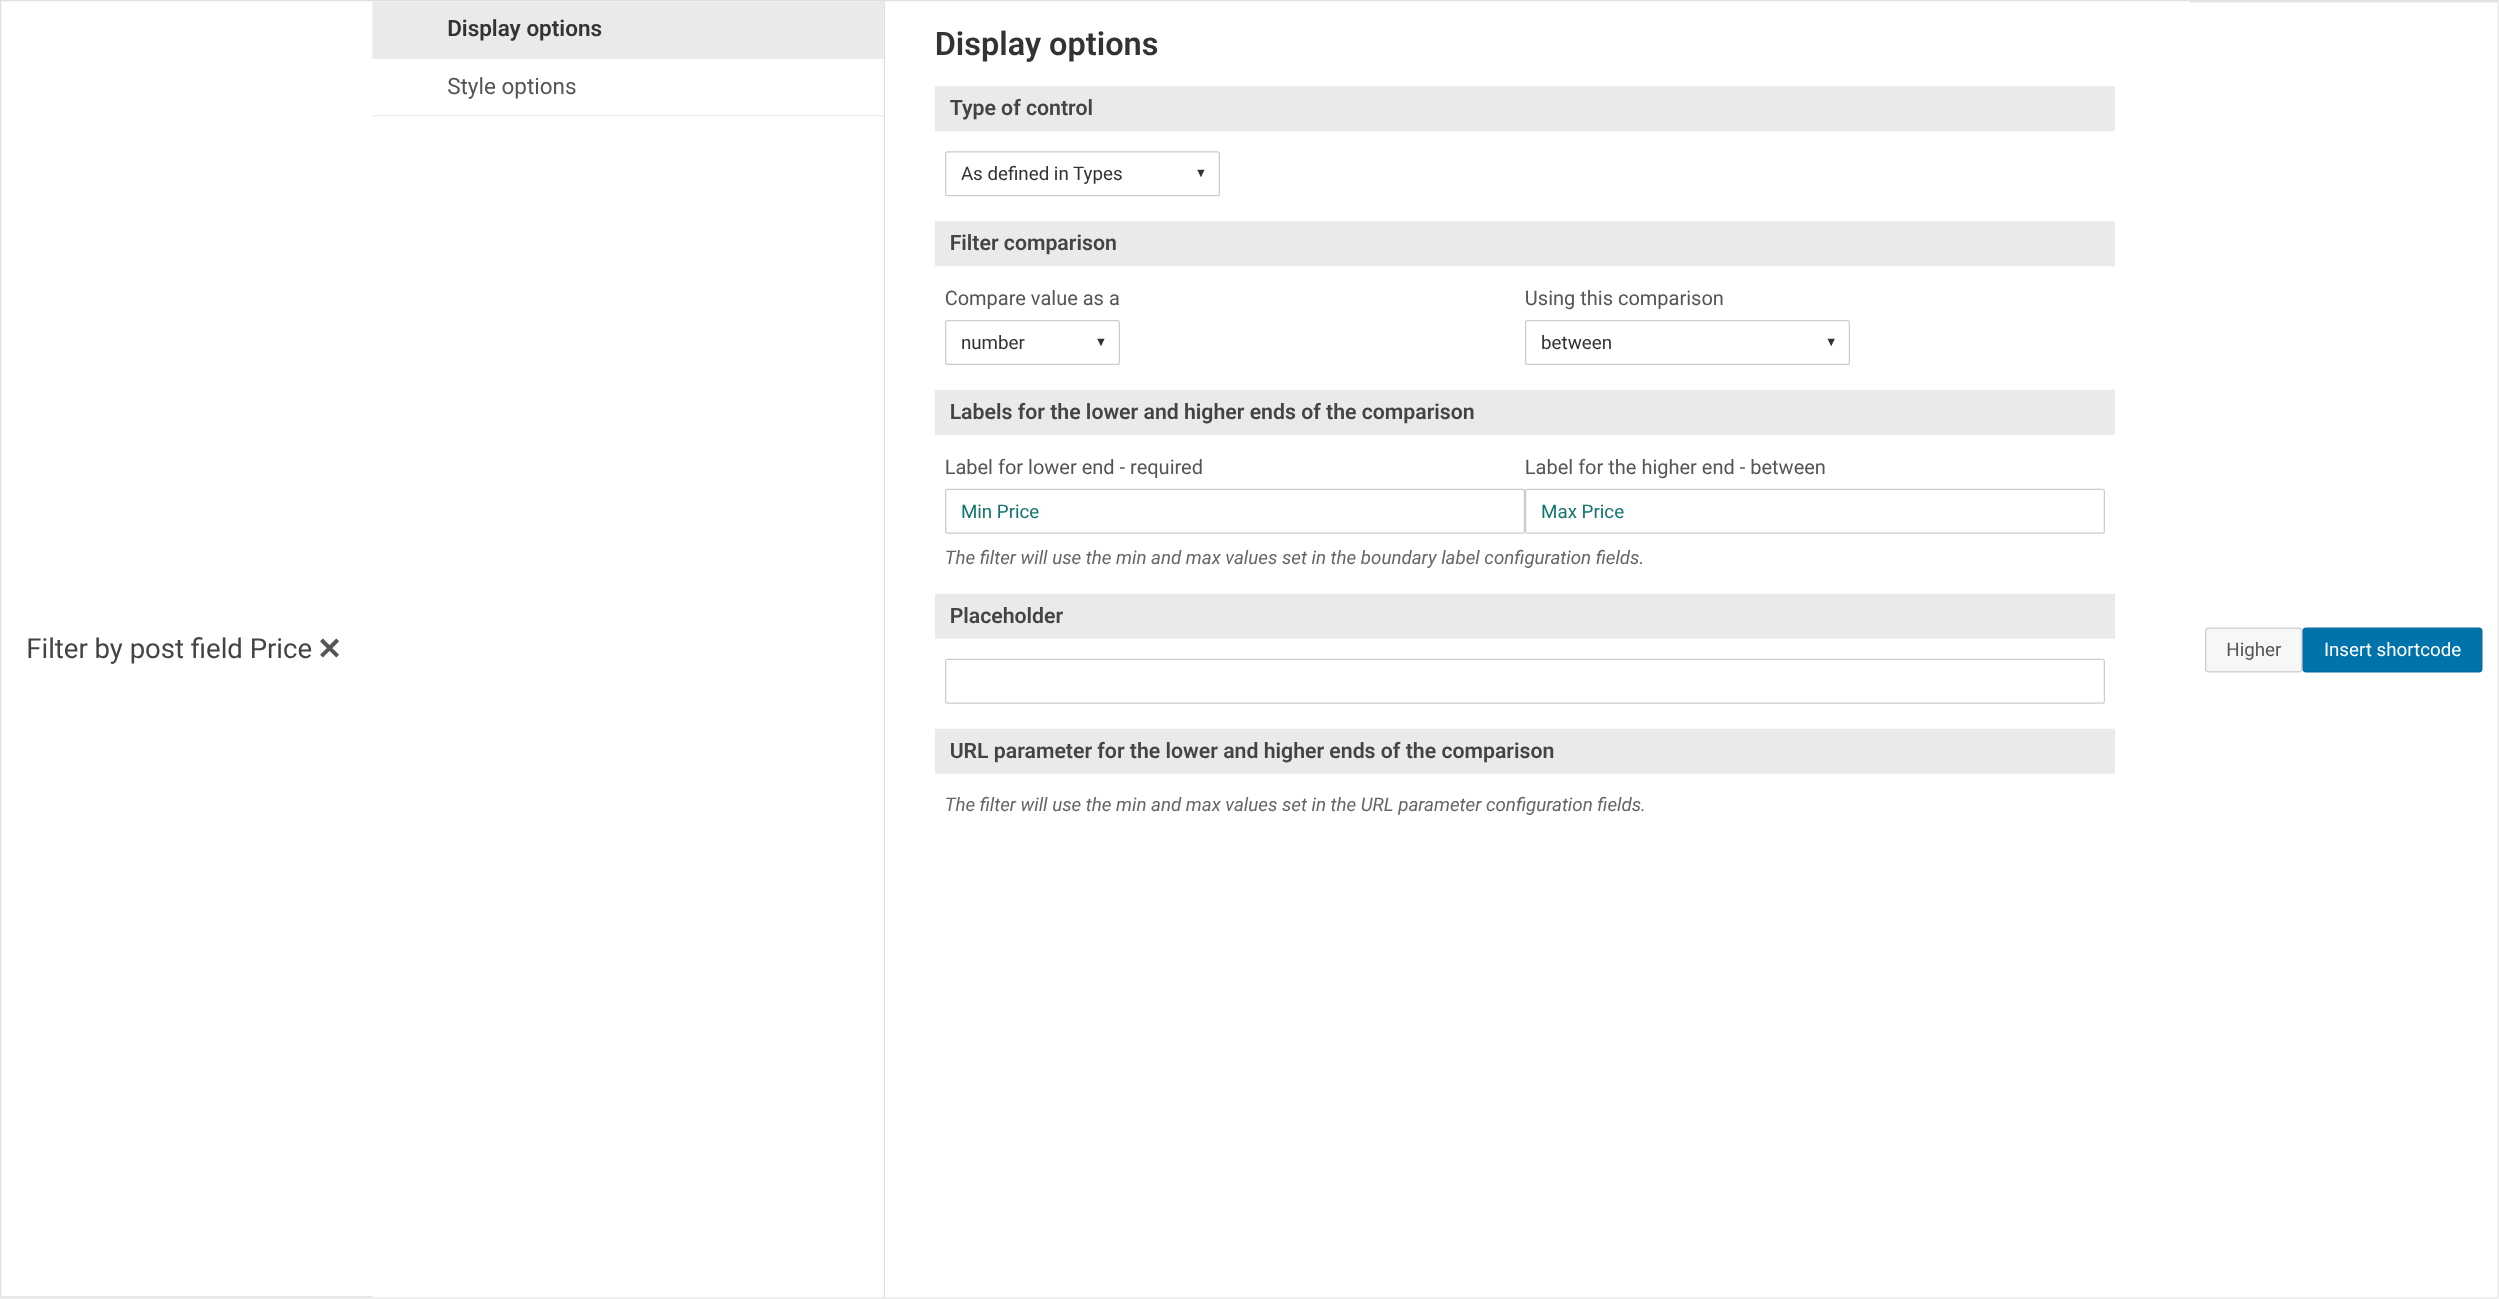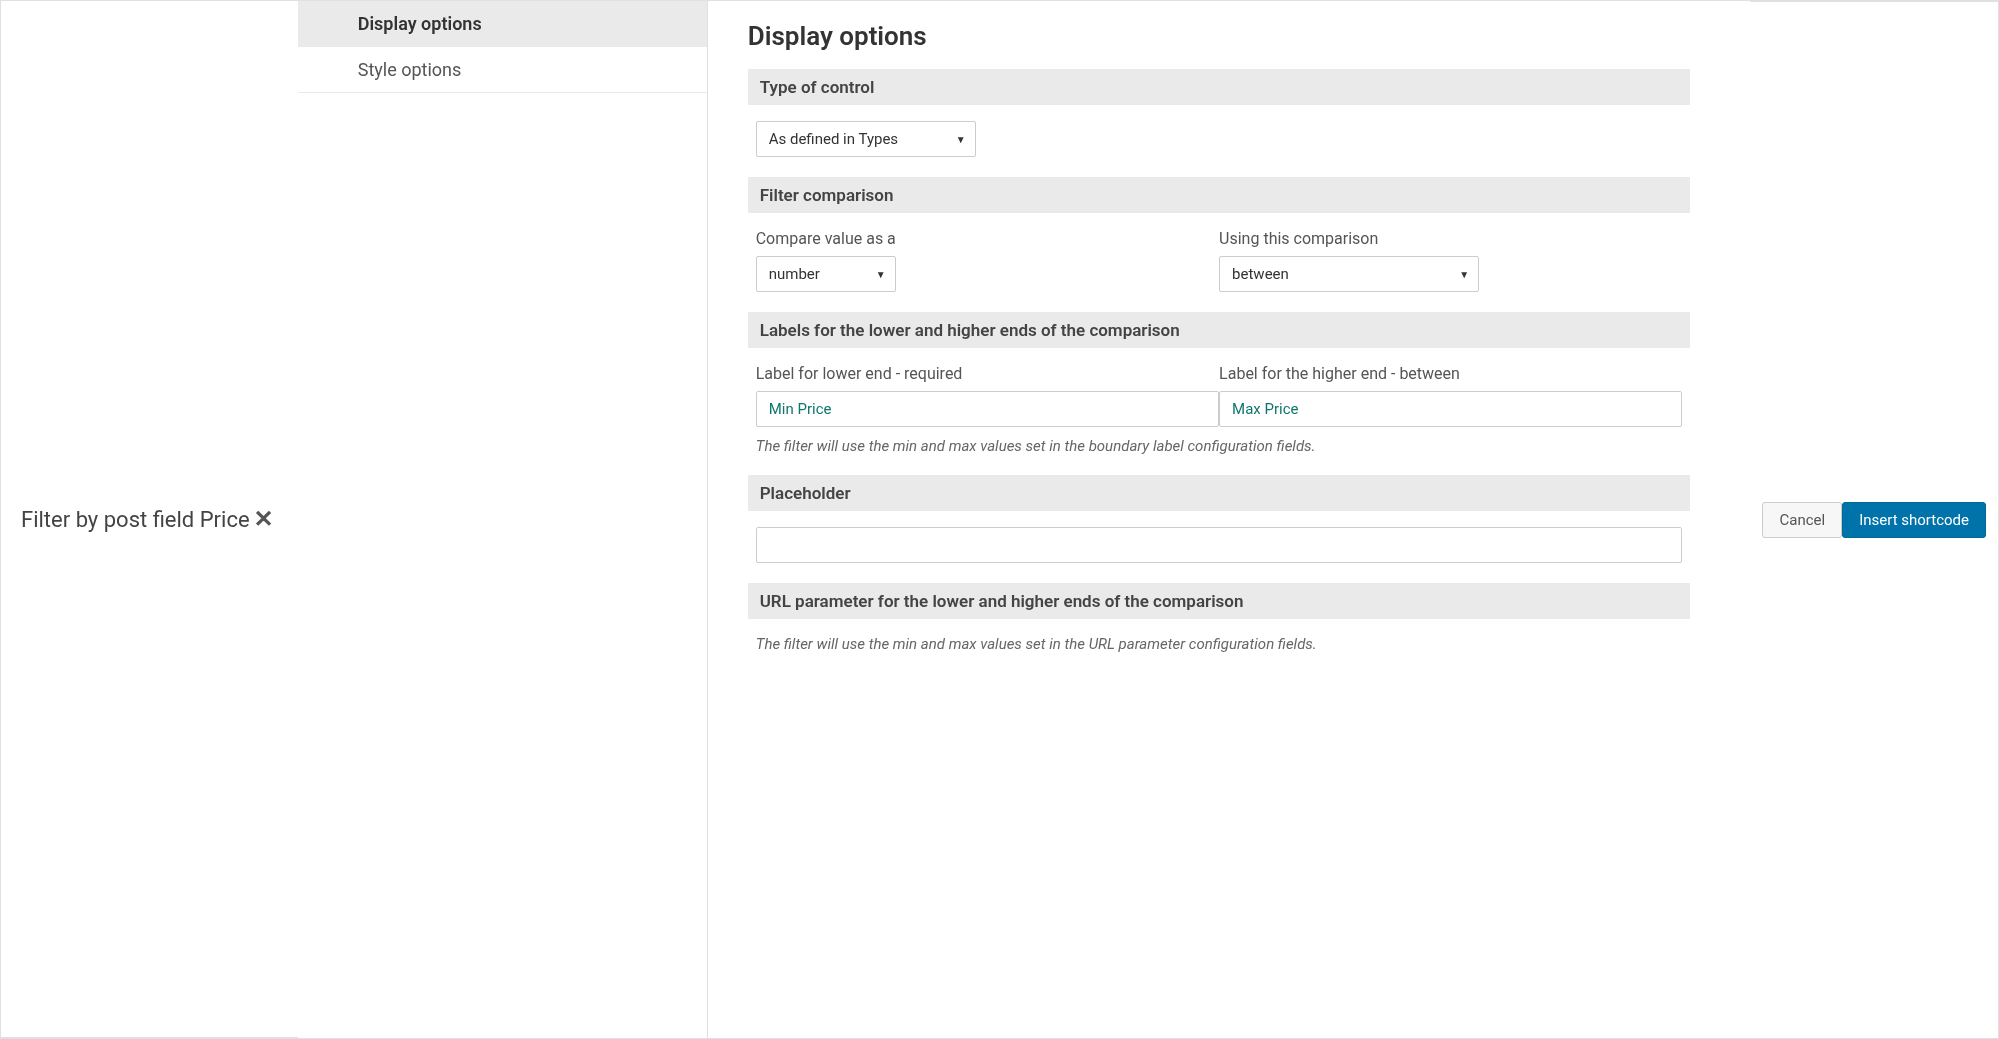--- a/index.html
+++ b/index.html
@@ -242,16 +242,16 @@
 
       <div class="section-header">URL parameter for the lower and higher ends of the comparison</div>
       <div class="section-body">
         <div class="hint">The filter will use the min and max values set in the URL parameter configuration fields.</div>
       </div>
 
     </div>
   </div>
 
   <div class="modal-footer">
-    <button class="btn btn-default">Cancel</button>
+    <button class="btn btn-default">Higher</button>
     <button class="btn btn-primary">Insert shortcode</button>
   </div>
 </div>
 
 </body></html>

